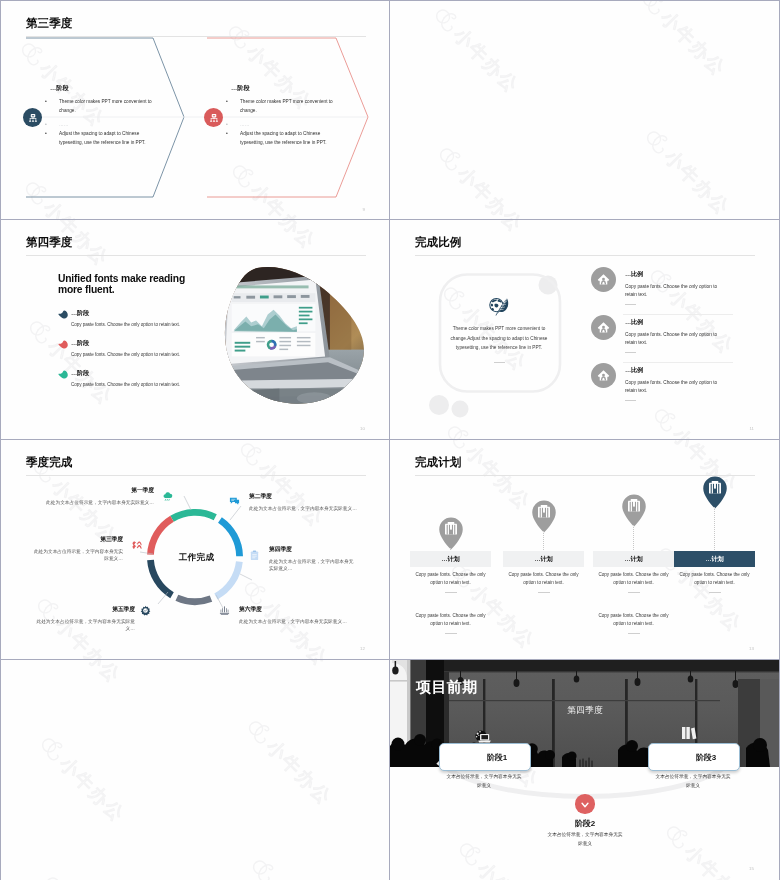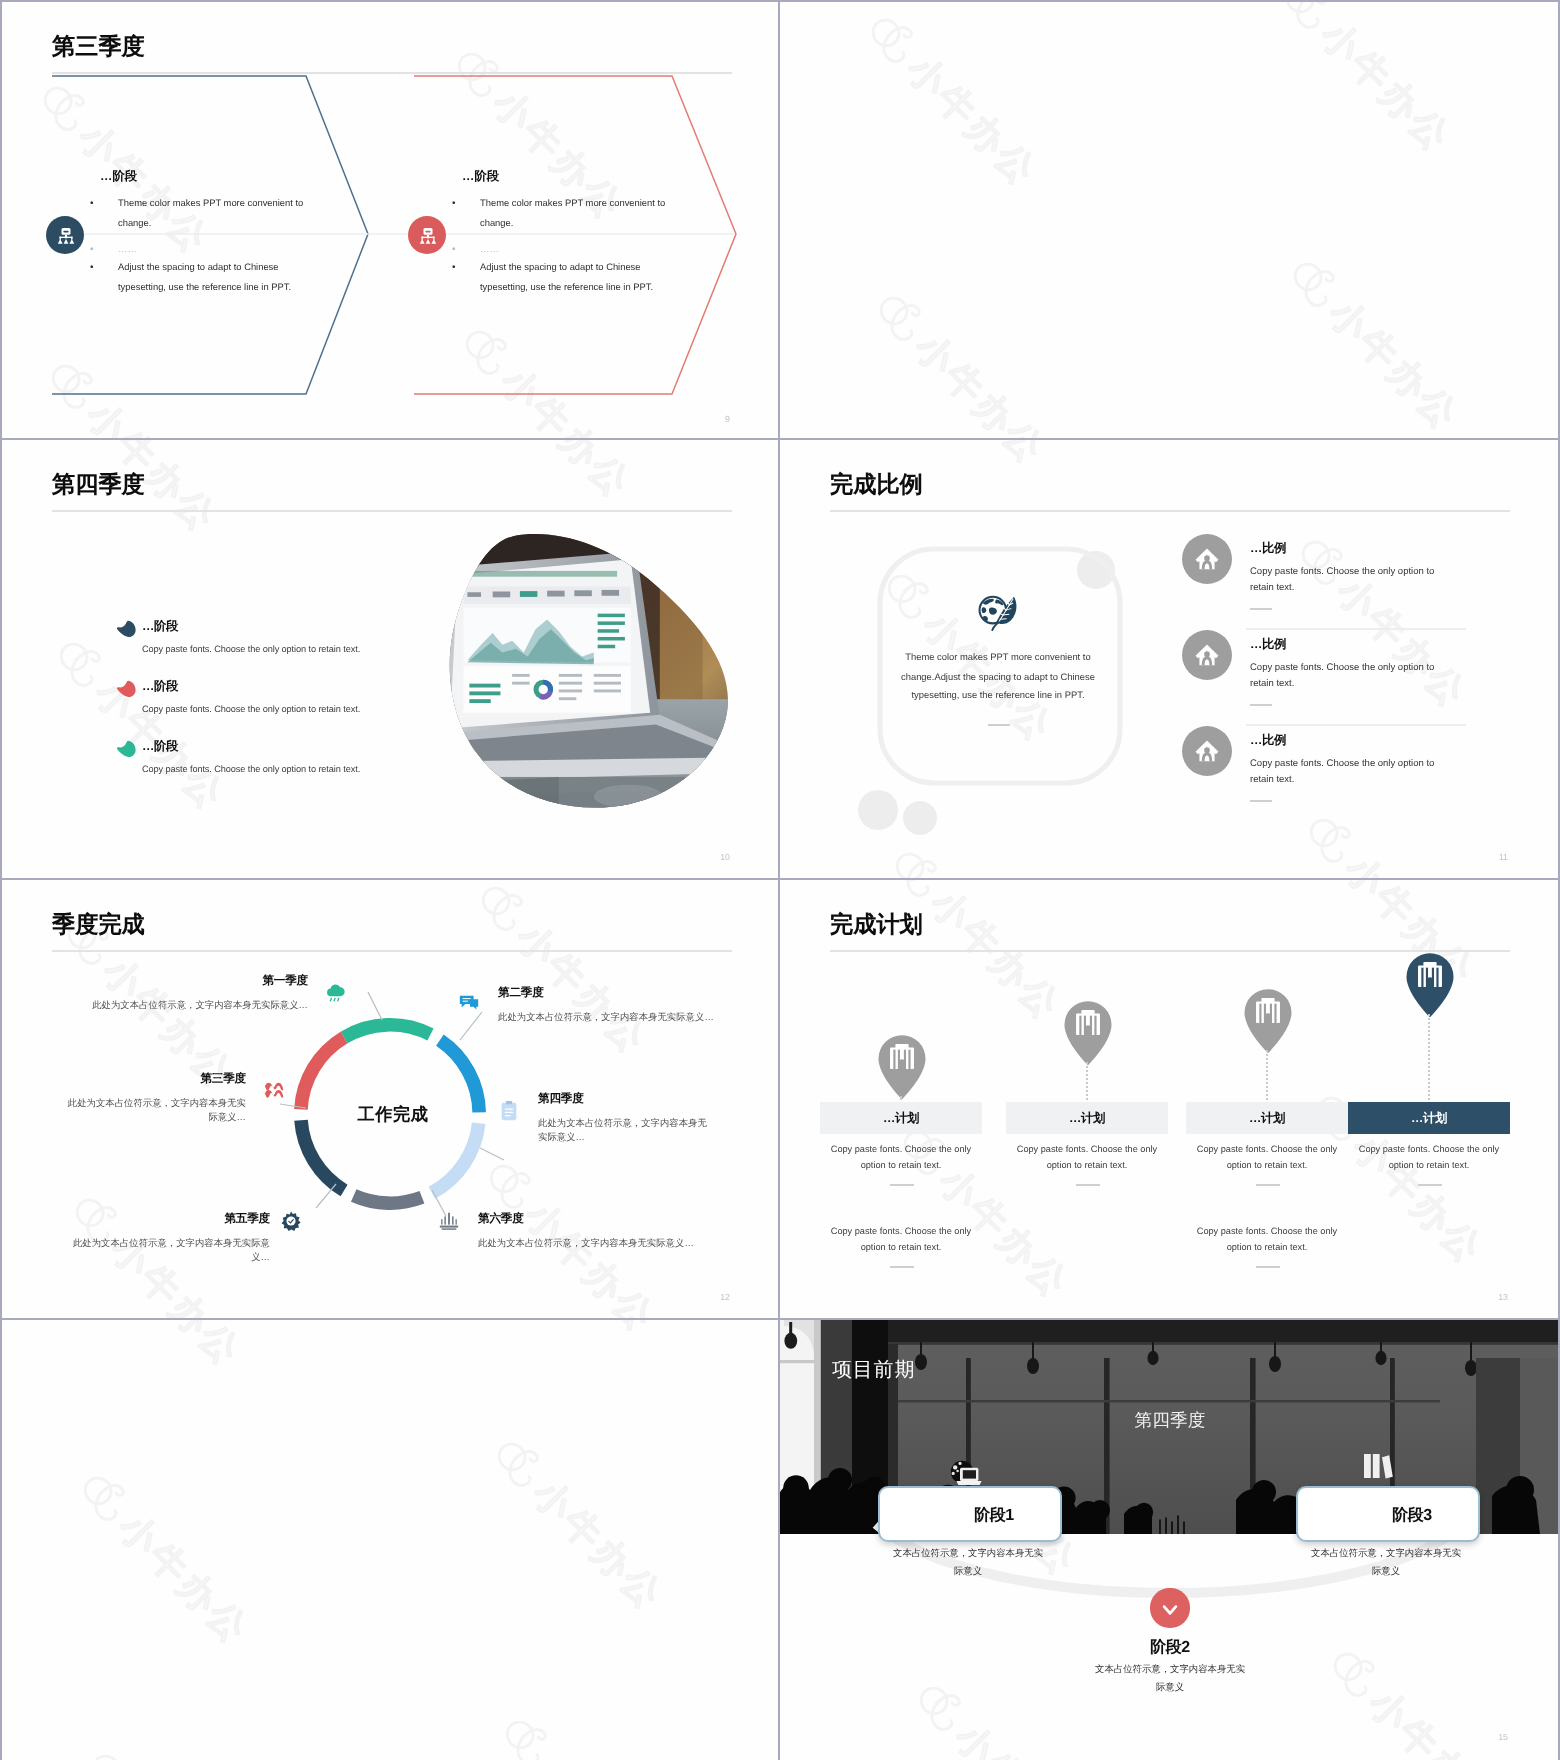--- a/index.html
+++ b/index.html
@@ -48,21 +48,21 @@
   .qicon{position:absolute;width:11px;height:11px}
   .plancol{position:absolute;top:0;width:81px;height:180px}
   .pinsvg{position:absolute;left:27.5px;width:26px;height:33px}
   .pinline{position:absolute;left:40px;width:1px;border-left:1px dotted #c8c8c8}
   .planbar{position:absolute;left:0;top:111px;width:81px;height:16px;background:#f0f1f2}
   .planbar.active{background:#2d4f68}
   .planlab{position:absolute;left:0;top:3.6px;width:81px;text-align:center;font-size:6.2px;font-weight:bold;color:#111;letter-spacing:-.2px}
   .planbar.active .planlab{color:#fff}
   .plandesc{position:absolute;left:1px;top:131px;width:79px;text-align:center;font-size:4.6px;line-height:8px;color:#3a3a3a}
   .plandash{position:absolute;left:34.5px;width:12px;height:1px;background:#cfcfcf}
-  .s8title{position:absolute;left:26px;top:18px;font-size:10px;font-weight:normal;color:#fff;letter-spacing:.4px}
+  .s8title{position:absolute;left:26px;top:18px;font-size:15px;font-weight:bold;color:#fff;letter-spacing:.4px}
   .s8banner{position:absolute;left:145px;top:45px;width:100px;text-align:center;font-size:8.8px;color:#f0f0f0;letter-spacing:.1px}
   .s8card{position:absolute;width:90px;height:26px;border-radius:5px;background:#fff;border:0.7px solid #9bbdd4;box-shadow:0 1.2px 3px rgba(0,0,0,.18)}
   .s8lab{position:absolute;left:0;top:7.5px;width:114px;text-align:center;font-size:8px;font-weight:bold;color:#111;letter-spacing:-.2px}
   .s8desc{position:absolute;width:76px;text-align:center;font-size:4.7px;line-height:8.6px;color:#2e2e2e}
   .s8circ{position:absolute;left:185px;top:134px;width:19.5px;height:19.5px;border-radius:50%;background:#de6161}
   .s8lab2{position:absolute;left:148px;top:158px;width:94px;text-align:center;font-size:8px;font-weight:bold;color:#111;letter-spacing:-.2px}
   .cn{font-family:"Liberation Sans","DejaVu Sans",sans-serif;}
   .en{font-family:"Liberation Sans",sans-serif;}
 </style>
 </head>
@@ -567,20 +567,24 @@
       <rect x="0" y="126" width="148" height="17" fill="#777f85" opacity="0.9"></rect>
       <path d="M0,130 L60,126 L60,143 L0,143 Z" fill="#5e666c" opacity="0.5"></path>
       <g fill="#3f9e8a" opacity="0.55">
             <rect x="22" y="131" width="16" height="1.8"></rect>
             <rect x="22" y="134.6" width="16" height="1.8"></rect>
             <rect x="22" y="138.2" width="11" height="1.8"></rect>
           </g>
       <ellipse cx="96" cy="136" rx="18" ry="6" fill="#9aa2a8" opacity="0.5"></ellipse>
     </g>
   </svg>
+  <div class="en" style="position:absolute;left:57px;top:54px;width:180px;font-size:10.3px;font-weight:bold;color:#0e0e0e;line-height:10.6px;letter-spacing:-0.2px">
+        <div>Unified fonts make reading</div>
+        <div>more fluent.</div>
+      </div>
   <div class="s3item" style="top:89px">
     <svg class="blobm" viewBox="0 0 24 21">
           <path d="M14.5 1 C19.5 2 23 7 22.6 12.5 C22.2 17.5 17.5 20.8 13 19.6 C8.8 18.5 4.5 15 1.4 11 C0.2 9.4 0.8 8.2 3 8.6 C6.5 9.2 9.2 7.5 11 4.6 C11.8 3.2 12.6 0.7 14.5 1 Z" fill="#2b4c63"></path>
         </svg>
     <span class="s3lab cn">…阶段</span>
     <span class="s3desc en">Copy paste fonts. Choose the only option to retain text.</span>
   </div>
   <div class="s3item" style="top:119px">
     <svg class="blobm" viewBox="0 0 24 21">
           <path d="M14.5 1 C19.5 2 23 7 22.6 12.5 C22.2 17.5 17.5 20.8 13 19.6 C8.8 18.5 4.5 15 1.4 11 C0.2 9.4 0.8 8.2 3 8.6 C6.5 9.2 9.2 7.5 11 4.6 C11.8 3.2 12.6 0.7 14.5 1 Z" fill="#e05c5c"></path>

